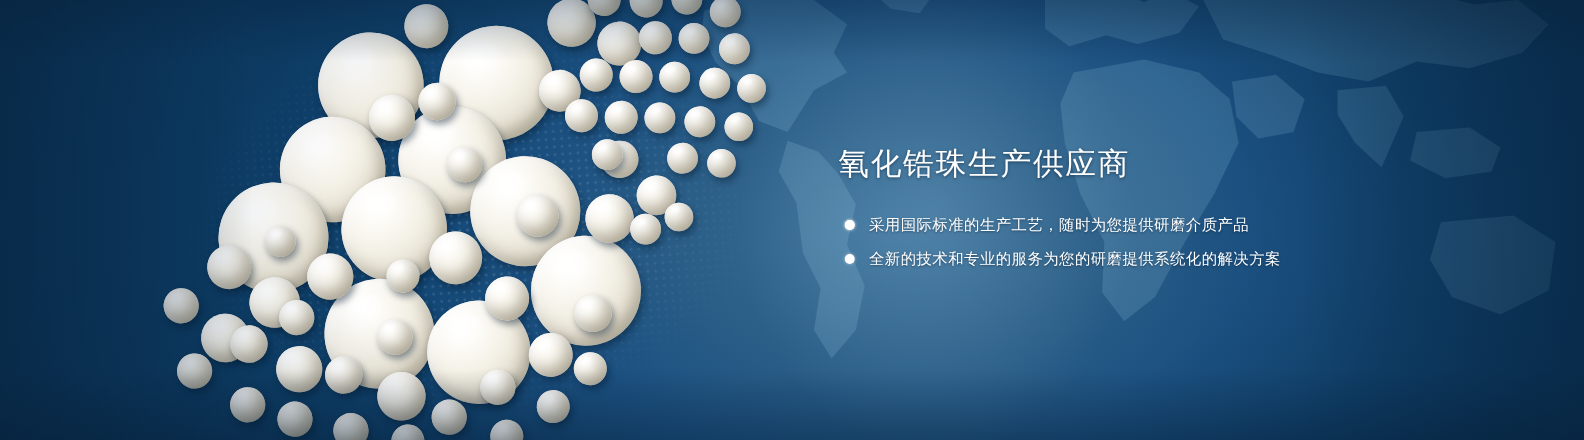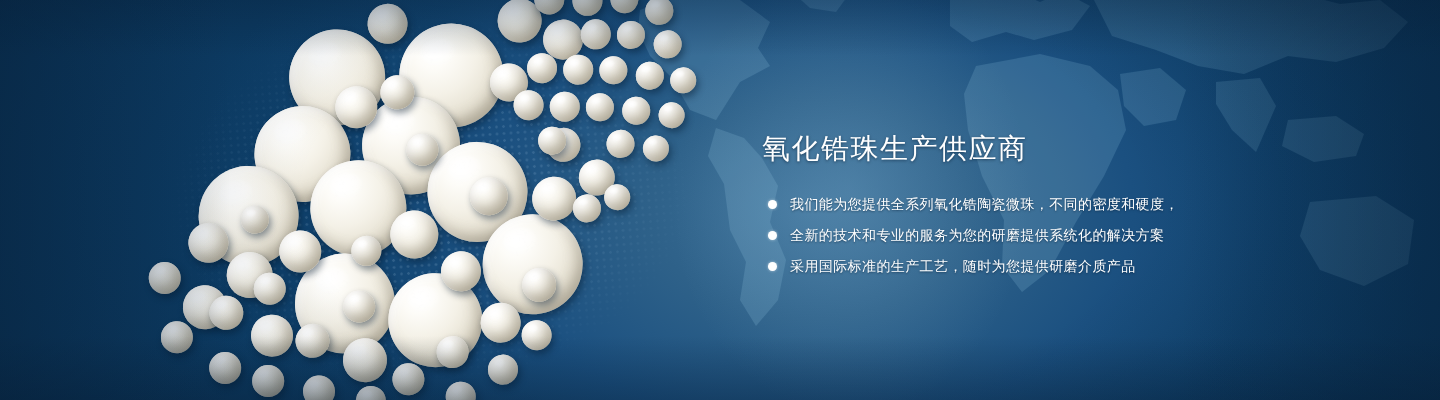--- a/index.html
+++ b/index.html
@@ -213,26 +213,25 @@
 
   <div class="bg-vignette"></div>
   <div class="bg-corner-dark"></div>
 
   <div class="copy">
     <h1 class="headline">氧化锆珠生产供应商</h1>
 
     <ul class="bullets">
       <li class="bullet">
         <span class="dot"></span>
-        <span class="line">我们能为您提供全系列氧化锆陶瓷微珠，不同的密度和硬度，</span>
+      </li>
+      <li class="bullet">
+        <span class="dot"></span>
+        <span class="line">采用国际标准的生产工艺，随时为您提供研磨介质产品</span>
       </li>
       <li class="bullet">
         <span class="dot"></span>
         <span class="line">全新的技术和专业的服务为您的研磨提供系统化的解决方案</span>
       </li>
-      <li class="bullet">
-        <span class="dot"></span>
-        <span class="line">采用国际标准的生产工艺，随时为您提供研磨介质产品</span>
-      </li>
     </ul>
   </div>
 
 </div>
 
 </body></html>

